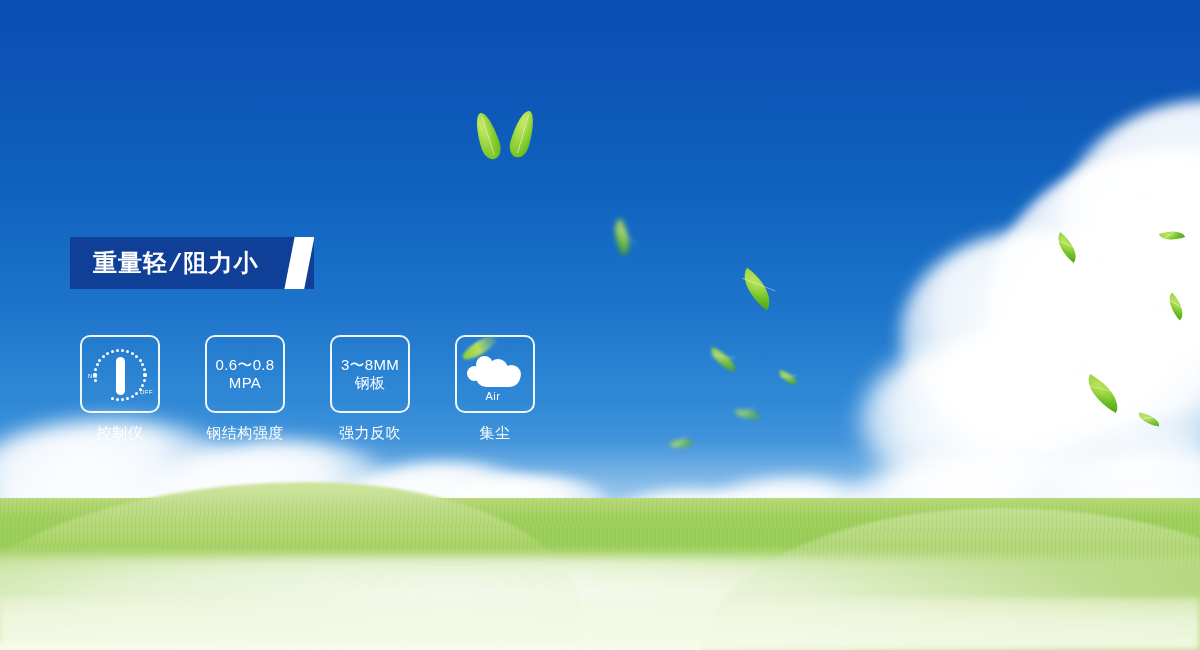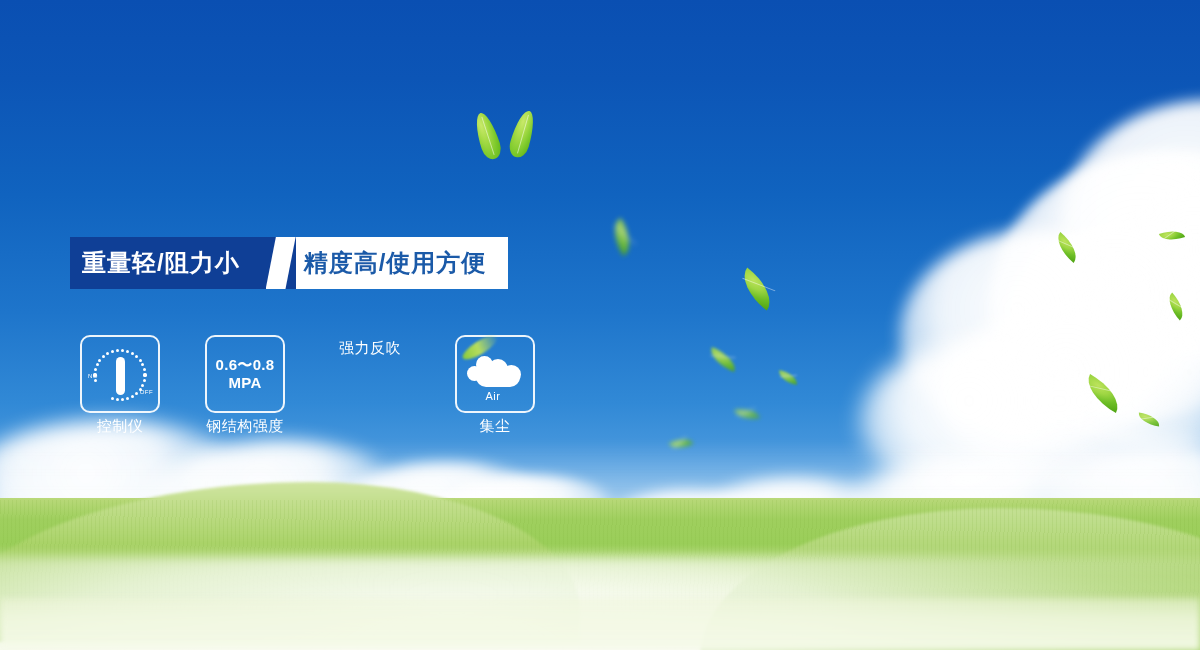--- a/index.html
+++ b/index.html
@@ -164,22 +164,23 @@
   
   .sub-wrap {
     position:absolute; left:70px; top:237px;
     height:52px; display:flex; align-items:stretch;
   }
   .sub-left {
     background:#0f3f96;
     color:#ffffff;
     font-size:24px; font-weight:bold;
     display:flex; align-items:center;
-    padding:0 26px 0 12px;
+    padding:0 26px 0 23px;
     letter-spacing:1px;
+    font-family:Liberation Mono, monospace;
   }
   .sub-slash {
     width:30px;
     background:#0f3f96;
     position:relative;
   }
   .sub-slash::before {
     content:"";
     position:absolute; left:0; top:0; bottom:0; right:0;
     background:#ffffff;
@@ -203,23 +204,23 @@
   .f-box {
     width:80px; height:78px;
     border:2px solid rgba(255,255,255,0.92);
     border-radius:10px;
     display:flex; flex-direction:column;
     align-items:center; justify-content:center;
     color:#ffffff;
     position:relative;
     overflow:visible;
   }
-  .f-text { font-size:15px; line-height:1.18; letter-spacing:.3px; font-weight:700; }
+  .f-text { font-size:15px; line-height:1.18; letter-spacing:.3px; font-weight:400; }
   .f-label {
-    margin-top:4px;
+    margin-top:11px;
     font-size:15px; color:#ffffff; white-space:nowrap;
     letter-spacing:.5px;
   }
   .f-label.wide { margin-left:-18px; width:116px; }
 
   
   .gauge { position:relative; width:62px; height:58px; }
   .gauge .dot {
     position:absolute; width:3.2px; height:3.2px;
     background:#fff; border-radius:50%;
@@ -309,21 +310,20 @@
   <div class="leaf" style="left:1138px; top:414px; width:22px; height:11px; transform:rotate(8deg); opacity:.9;"></div>
   <div class="leaf" style="left:670px; top:438px; width:22px; height:11px; transform:rotate(-26deg); filter:blur(2px); opacity:.75;"></div>
 
   <div class="sprout-leaf" style="left:478px; top:112px; width:19px; height:48px; transform:rotate(-18deg);"></div>
   <div class="sprout-leaf" style="left:513px; top:110px; width:19px; height:48px; transform:rotate(16deg);"></div>
 
 
   <div class="sub-wrap">
     <div class="sub-left">重量轻/阻力小</div>
     <div class="sub-slash"></div>
-    <div class="sub-right">精度高/使用方便</div>
   </div>
 
   <div class="features">
 
     <div class="feature">
       <div class="f-box">
         <div class="gauge">
           <span class="lbl lbl-no">NO</span>
           <span class="lbl lbl-off">OFF</span>
           <span class="needle"></span>
@@ -361,20 +361,24 @@
     <div class="feature">
       <div class="f-box">
         <div class="f-text">0.6〜0.8</div>
         <div class="f-text">MPA</div>
       </div>
       <div class="f-label">钢结构强度</div>
     </div>
 
 
     <div class="feature">
+      <div class="f-box">
+        <div class="f-text">3〜8MM</div>
+        <div class="f-text">钢板</div>
+      </div>
       <div class="f-label wide">强力反吹</div>
     </div>
 
     <div class="feature">
       <div class="f-box">
         <div class="airicon">
           <span class="streak"></span>
           <span class="puff" style="left:1px;  top:17px; width:15px; height:15px;"></span>
           <span class="puff" style="left:10px; top:7px;  width:17px; height:17px;"></span>
           <span class="puff" style="left:22px; top:10px; width:20px; height:20px;"></span>

